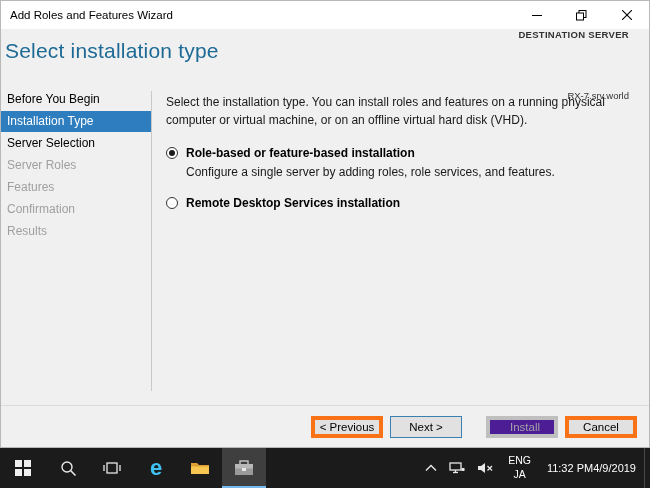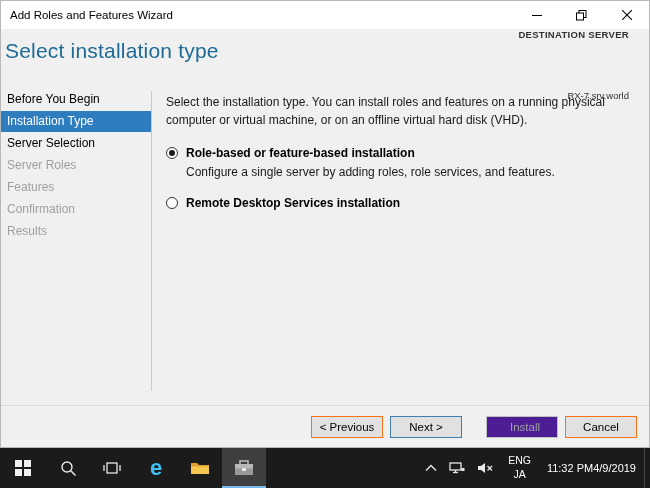--- a/index.html
+++ b/index.html
@@ -32,21 +32,21 @@
   .intro { line-height:1.5; max-width:472px; margin-bottom:17px; }
 
   .option { margin-bottom:15px; }
   .option-head { display:flex; align-items:center; cursor:pointer; }
   .radio { width:12px; height:12px; border:1px solid #333; border-radius:50%; background:#fff; position:relative; flex:none; margin-right:8px; }
   .radio.checked::after { content:""; position:absolute; left:2px; top:2px; right:2px; bottom:2px; border-radius:50%; background:#1a1a1a; }
   .option-label { font-weight:bold; font-size:12px; color:#000; }
   .option-desc { margin:4px 0 0 20px; line-height:1.45; max-width:472px; }
 
   .footer { flex:none; height:42px; display:flex; align-items:center; justify-content:flex-end; padding:0 12px; border-top:1px solid #dcdcdc; background:#f0f0f0; }
-  .btn { min-width:72px; height:22px; font-size:11.5px; font-family:inherit; background:#e1e1e1; border:1px solid #f97316; color:#000; margin-left:7px; cursor:pointer; }
+  .btn { min-width:72px; height:22px; font-size:11.5px; font-family:inherit; background:#e1e1e1; border:4px solid #f97316; color:#000; margin-left:7px; cursor:pointer; }
   .btn.default-btn { border:1px solid #3c7fb1; }
   .btn.disabled { color:#a3a3a3; background:#4c1d95; border-color:#bfbfbf; cursor:default; margin-left:24px;padding-left:6px; }
 
   
   .taskbar { position:absolute; left:0; right:0; bottom:0; height:40px; background:#1b1b1b; display:flex; align-items:stretch; }
   .tb-btn { width:44px; display:flex; align-items:center; justify-content:center; cursor:pointer; flex:none; }
   .tb-btn.start { width:46px; }
   .tb-btn.active { background:#3f3f3f; box-shadow: inset 0 -2px 0 #76b9ed; }
   .ie-letter { font-size:22px; font-weight:bold; color:#3fc2f3; font-style:normal; line-height:1; }
   .tray { margin-left:auto; display:flex; align-items:stretch; }

